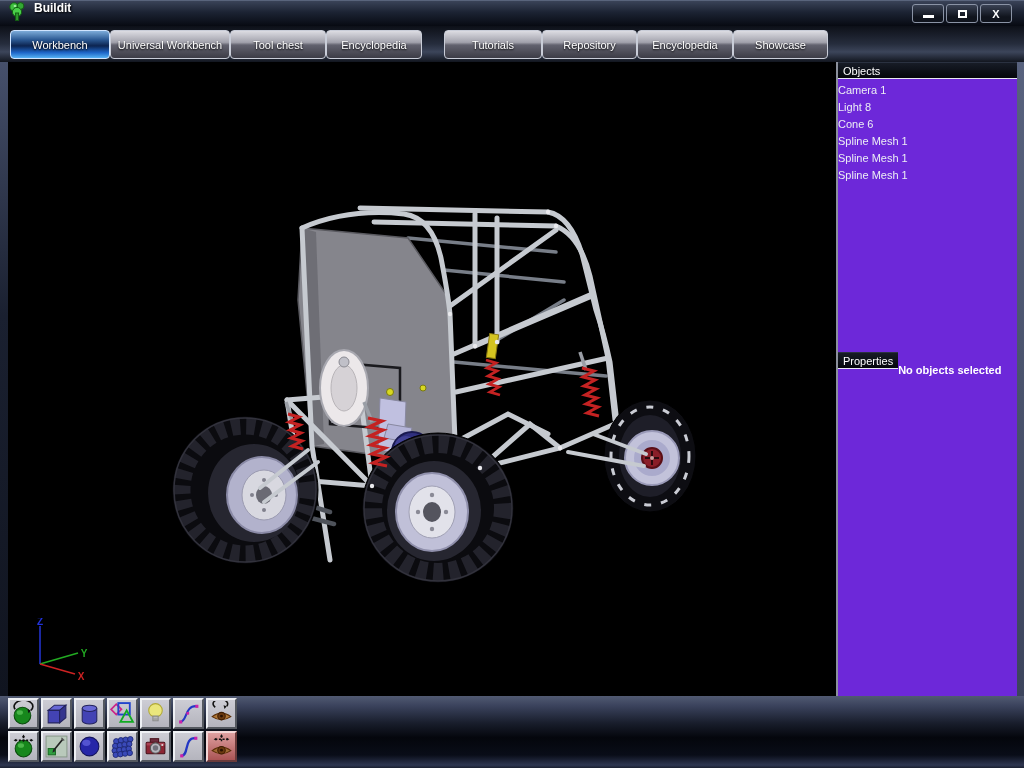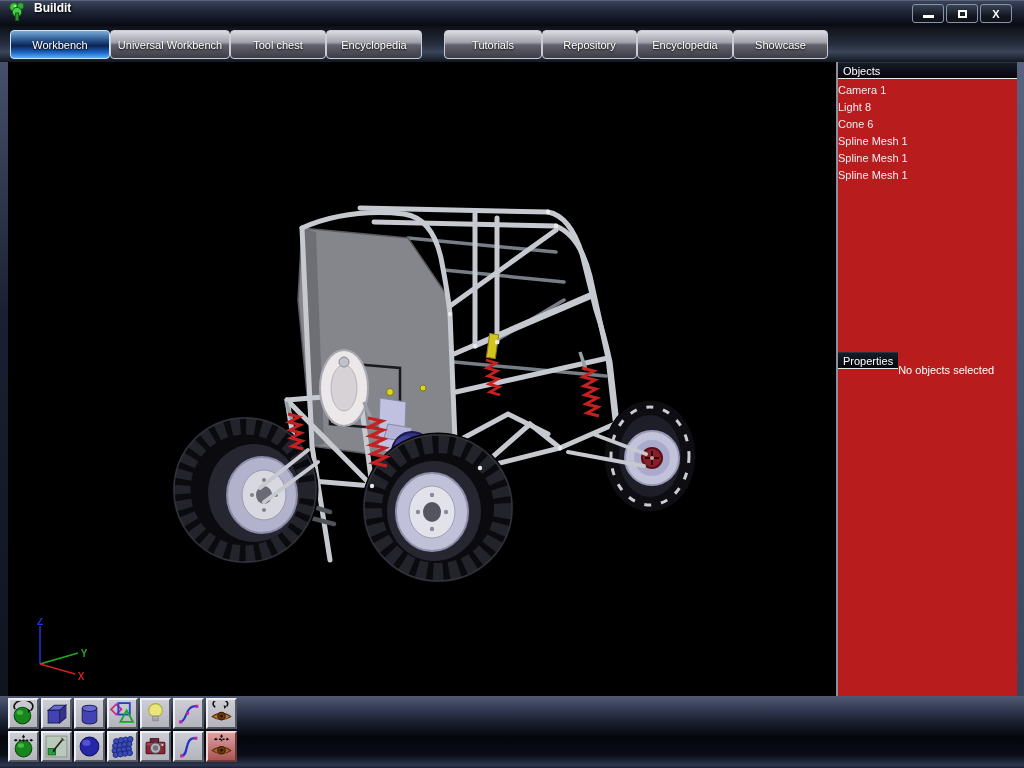--- a/index.html
+++ b/index.html
@@ -35,32 +35,32 @@
     background:linear-gradient(180deg,#7cabd9 0%,#2c5a94 32%,#0c2450 55%,#1e66c8 80%,#55b2f5 100%); }
   .tab-gap { width:22px; height:1px; }
 
   
   .main { height:634px; display:flex; }
   .left-edge { width:8px; background:linear-gradient(180deg,#46506b,#1a2030 40%,#10141f); }
   .viewport { width:828px; position:relative; background:#000; overflow:hidden; }
   .viewport svg.model { position:absolute; left:0; top:0; }
   .axis-triad { position:absolute; left:12px; bottom:14px; }
   .divider { width:2px; background:#8b909c; }
-  .sidebar { width:179px; background:#b91c1c; display:flex; flex-direction:column; }
+  .sidebar { width:179px; background:#6d28d9; display:flex; flex-direction:column; }
   .right-edge { width:7px; background:linear-gradient(180deg,#58627e,#3c445c); }
 
   .panel-header { height:17px; color:#fff; font-size:11px; padding:2px 5px 0 5px;
     background:linear-gradient(180deg,#171c26,#04060b);
     border-bottom:1px solid #e8eaf2; border-top:1px solid #2a3140; }
   .objects-panel { height:290px; display:flex; flex-direction:column; }
   .objects-list { flex:1; padding-top:3px; }
   .obj-item { color:#eceef4; font-size:11px; line-height:17px; 
     cursor:default; }
   .properties-panel { flex:1; display:flex; flex-direction:row; }
-  .props-empty { color:#fff; font-size:11px; text-align:left; padding-top:12px; }
+  .props-empty { color:#fff; font-size:11px; text-align:left; padding-top:12px;font-weight:bold; }
 
   
   .bottombar { height:72px; position:relative;
     background:linear-gradient(180deg,#515a72 0%,#3a425c 14%,#181d2b 38%,#04060c 58%,#090d18 82%,#2e3650 96%,#1a2030 100%); }
   .toolbar { position:absolute; left:7px; top:1px; width:233px; display:flex;
     flex-wrap:wrap; }
   .tool-btn { width:31px; height:31px; margin:1px;
     border:2px solid; border-color:#eef0f4 #54585f #54585f #eef0f4;
     background:linear-gradient(180deg,#cdcdd5,#b4b4bd); cursor:default;
     display:flex; align-items:center; justify-content:center; padding:0; }

